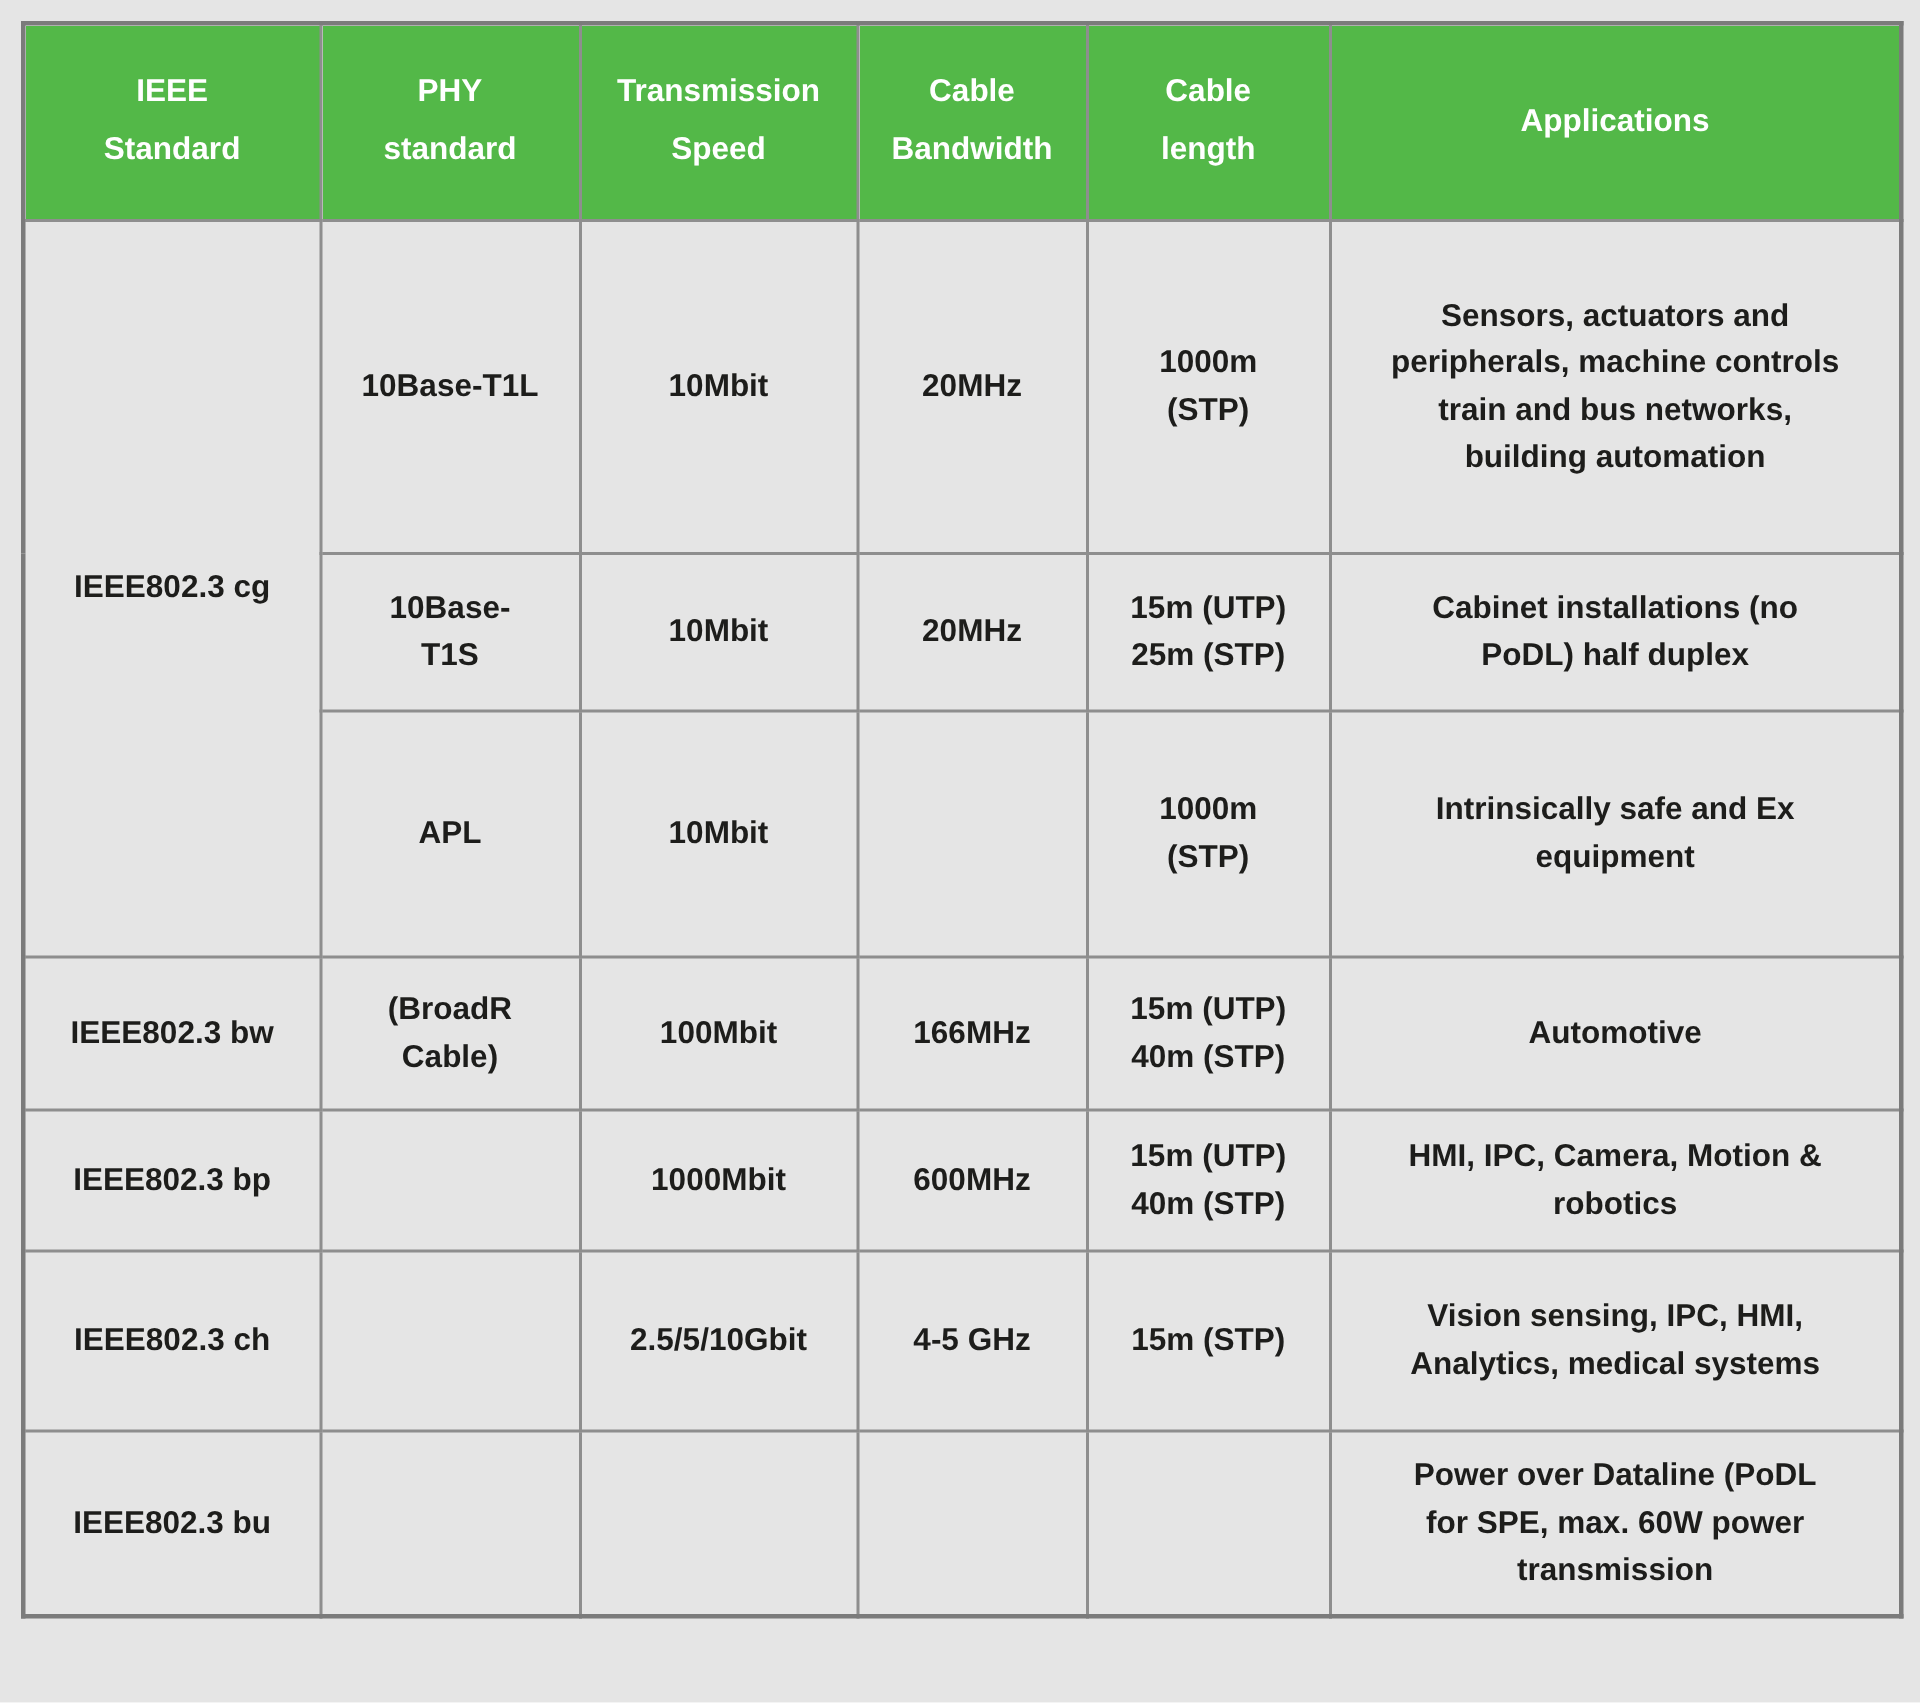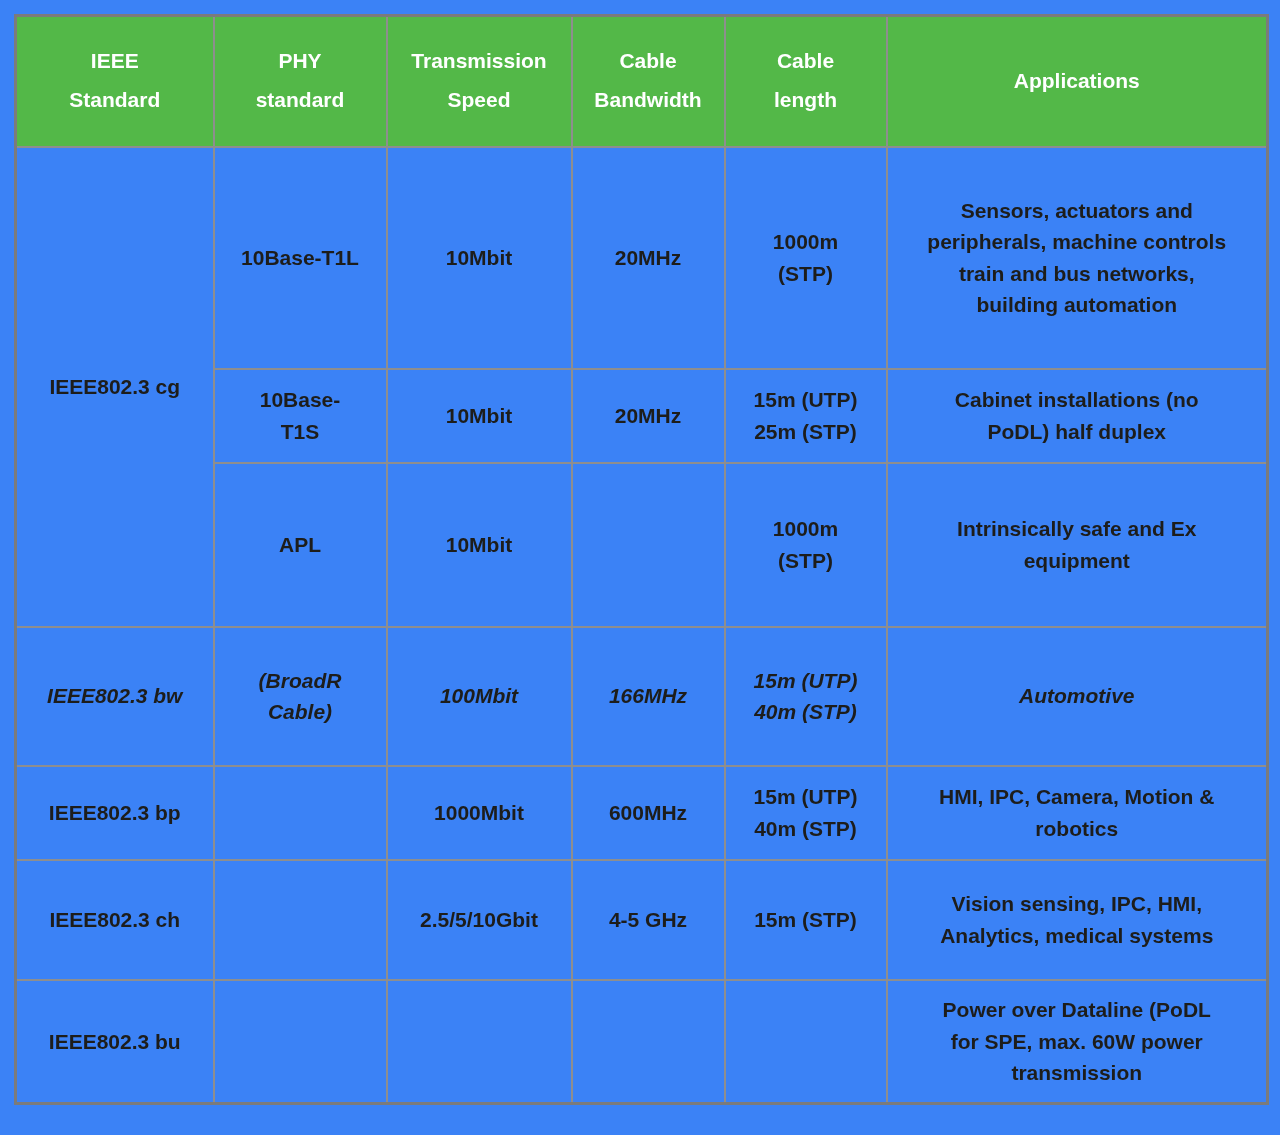--- a/index.html
+++ b/index.html
@@ -7,21 +7,21 @@
     padding: 0;
     background: #ffffff;
     width: 1280px;
     height: 1135px;
     font-family: "Liberation Sans", sans-serif;
   }
   .page {
     position: relative;
     width: 1280px;
     height: 1135px;
-    background: #3b82f6;
+    background: #e5e5e5;
   }
   table.spe {
     position: absolute;
     left: 14px;
     top: 14px;
     width: 1252px;
     border-collapse: collapse;
     table-layout: fixed;
     border: 3px solid #7b7b7b;
   }
@@ -58,23 +58,23 @@
     vertical-align: top;
     padding-top: 14px;
   }
   
   .lh-med   { line-height: 1.8; }
   .lh-wide  { line-height: 2.05; }
   .lh-xwide { line-height: 2.95; }
   
   tr.hrow { height: 131px; }
   tr.r1 { height: 222px; }
-  tr.r2 { height: 94px; }
+  tr.r2 { height: 105px; }
   tr.r3 { height: 164px; }
-  tr.r4 { height: 139px; font-style: italic; }
+  tr.r4 { height: 102px; }
   tr.r5 { height: 94px; }
   tr.r6 { height: 120px; }
   tr.r7 { height: 124px; }
 </style>
 </head>
 <body>
 
 <div class="page">
   <table class="spe">
     <colgroup>

